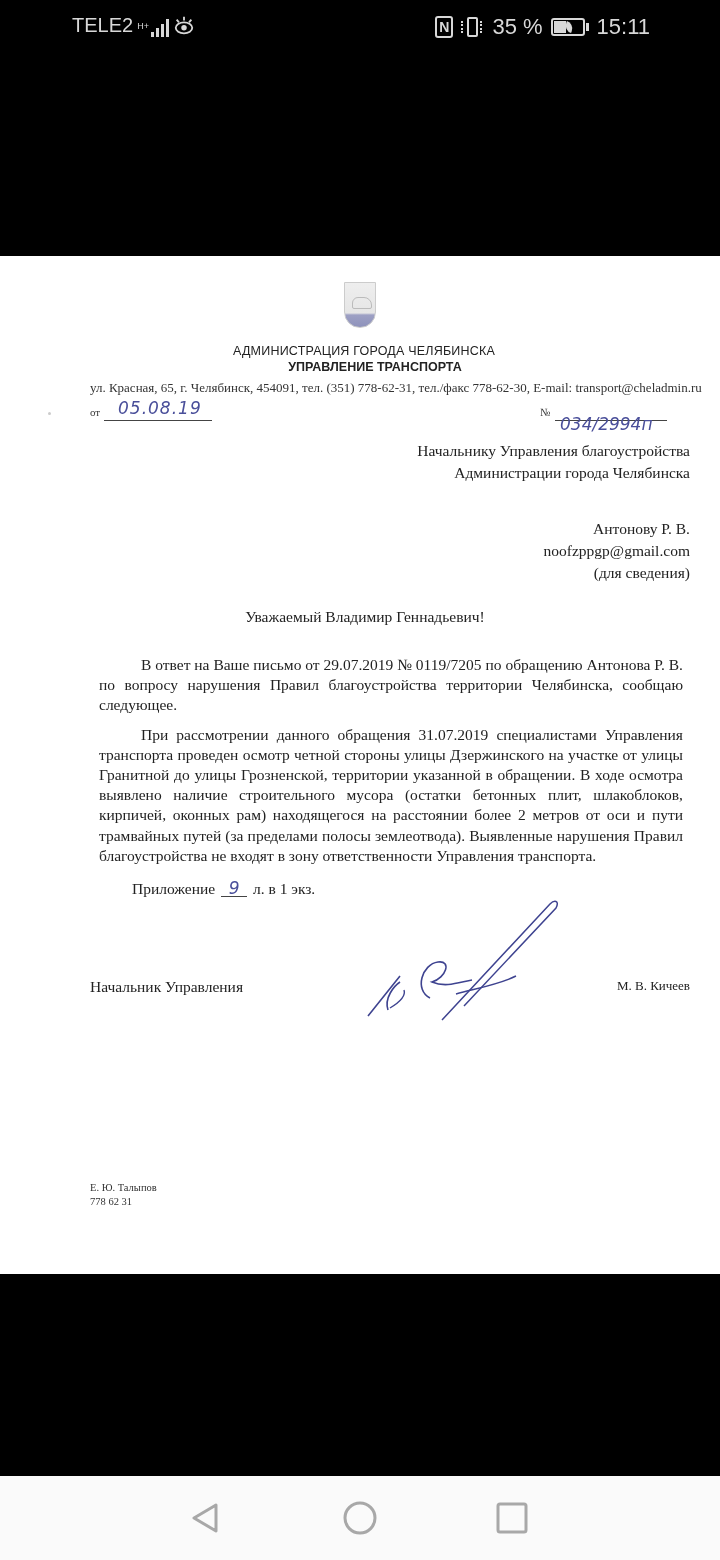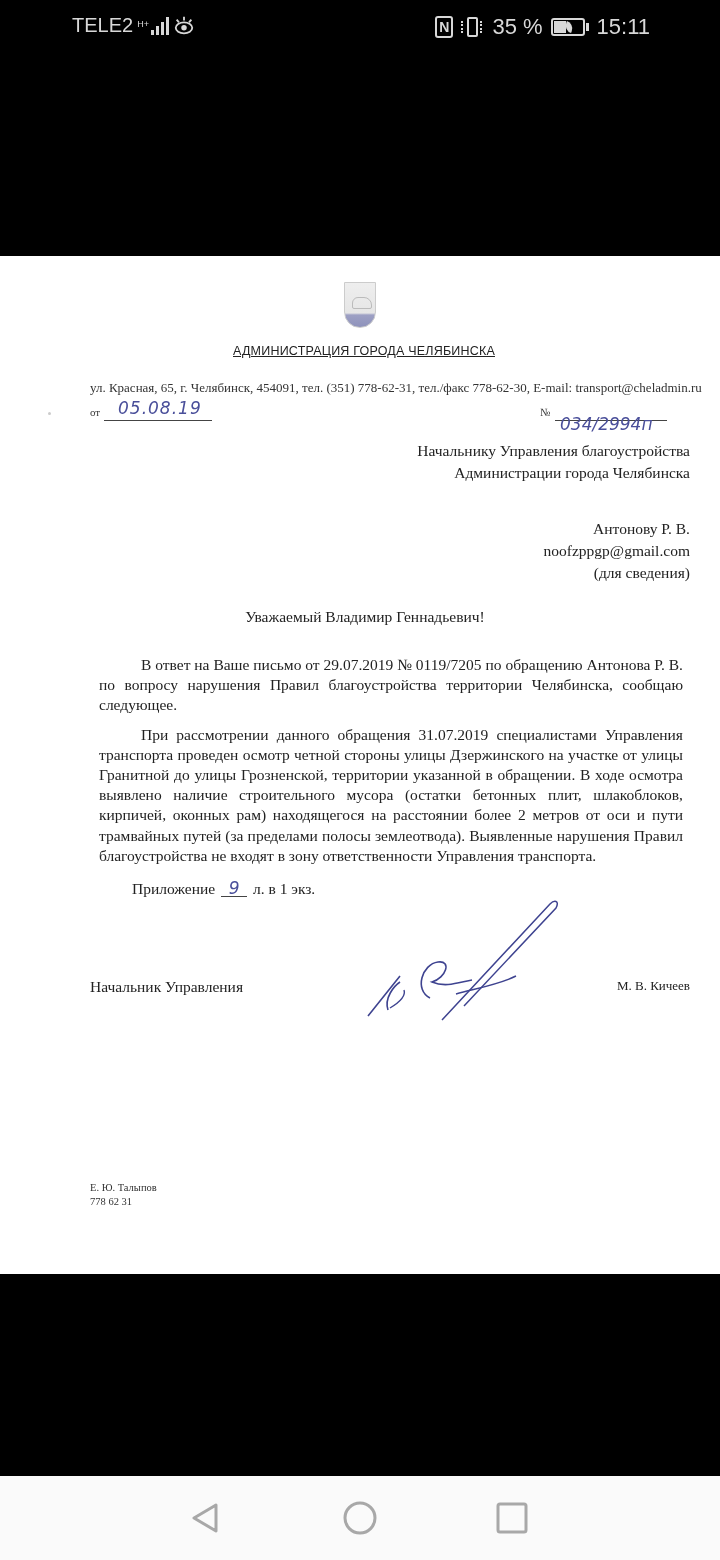--- a/index.html
+++ b/index.html
@@ -5,21 +5,21 @@
   html, body { margin: 0; padding: 0; }
   body {
     width: 720px; height: 1560px; background: #000; position: relative; overflow: hidden;
     font-family: "Liberation Serif", serif;
   }
   
   .statusbar {
     position: absolute; left: 0; top: 0; width: 720px; height: 56px; background: #000;
     color: #d8d8d8; font-family: "Liberation Sans", sans-serif;
   }
-  .sb-left { position: absolute; left: 72px; top: 14px; display: flex; align-items: center; gap: 4px; font-size: 20px; }
+  .sb-left { position: absolute; left: 72px; top: 14px; display: flex; align-items: flex-end; gap: 4px; font-size: 20px; }
   .sb-right { position: absolute; right: 70px; top: 14px; display: flex; align-items: center; gap: 8px; font-size: 22px; }
   .sig { display: inline-flex; align-items: flex-end; gap: 2px; height: 18px; position: relative; }
   .sig i { display: block; width: 3px; background: #d8d8d8; }
   .net-type { font-size: 9px; position: relative; top: -6px; line-height: 9px; }
   .eye { width: 22px; height: 22px; }
   .nfc { width: 18px; height: 22px; border: 2px solid #d8d8d8; border-radius: 3px; box-sizing: border-box; font-size: 14px; font-weight: bold; text-align: center; line-height: 18px; }
   .vib { display: inline-flex; align-items: center; gap: 2px; }
   .vib .body { width: 11px; height: 20px; border: 2px solid #d8d8d8; border-radius: 2px; box-sizing: border-box; }
   .vib .w { width: 2px; height: 12px; border-left: 2px dotted #d8d8d8; }
   .battery { display: inline-flex; align-items: center; }
@@ -32,21 +32,21 @@
   .doc {
     position: absolute; left: 0; top: 256px; width: 720px; height: 1018px; background: #fff; color: #222;
   }
   .doc .abs { position: absolute; }
   .crest {
     left: 344px; top: 26px; width: 32px; height: 46px;
     background: linear-gradient(#eeeeee 0, #e6e6e6 30px, #9da0c4 32px, #8c90ba 46px);
     border-radius: 0 0 16px 16px; border: 1px solid #ccc; box-sizing: border-box;
   }
   .crest-camel { position: absolute; left: 7px; top: 14px; width: 18px; height: 10px; border: 1px solid #bbb; border-radius: 6px 8px 2px 2px; }
-  .org1 { left: 0; width: 720px; top: 88px; text-align: center; font-family: "Liberation Sans", sans-serif; font-size: 12.5px; letter-spacing: 0.2px; color: #222; padding-left: 8px; box-sizing: border-box; text-decoration: underline; }
+  .org1 { left: 0; width: 720px; top: 88px; text-align: center; font-family: "Liberation Sans", sans-serif; font-size: 12.5px; letter-spacing: 0.2px; color: #222; padding-left: 8px; box-sizing: border-box; }
   .org2 { left: 0; width: 720px; top: 104px; text-align: center; font-family: "Liberation Sans", sans-serif; font-size: 12.5px; font-weight: bold; color: #222; padding-left: 30px; box-sizing: border-box; }
   .addr { left: 90px; top: 124px; font-size: 13px; color: #333; white-space: nowrap; }
   .from-label { left: 90px; top: 150px; font-size: 11px; color: #333; }
   .from-line { left: 104px; top: 164px; width: 108px; border-bottom: 1px solid #444; height: 0; }
   .hand { font-family: "DejaVu Sans", sans-serif; font-style: italic; color: #4a4f9a; }
   .from-date { left: 118px; top: 142px; font-size: 17px; letter-spacing: 1px; }
   .no-label { left: 540px; top: 150px; font-size: 11px; color: #333; }
   .no-line { left: 555px; top: 164px; width: 112px; border-bottom: 1px solid #444; height: 0; }
   .no-val { left: 560px; top: 158px; font-size: 17px; }
   .dot { left: 48px; top: 156px; width: 3px; height: 3px; background: #ccc; border-radius: 50%; }
@@ -112,20 +112,21 @@
     </span>
     <span>15:11</span>
   </div>
 </div>
 
 <div class="doc">
   <div class="abs crest">
       <span class="crest-camel"></span>
     </div>
   <div class="abs org1">АДМИНИСТРАЦИЯ ГОРОДА ЧЕЛЯБИНСКА</div>
+  <div class="abs org2">УПРАВЛЕНИЕ ТРАНСПОРТА</div>
   <div class="abs addr">ул. Красная, 65, г. Челябинск, 454091, тел. (351) 778-62-31, тел./факс 778-62-30, E-mail: transport@cheladmin.ru</div>
 
   <div class="abs dot"></div>
   <div class="abs from-label">от</div>
   <div class="abs from-line"></div>
   <div class="abs from-date hand">05.08.19</div>
   <div class="abs no-label">№</div>
   <div class="abs no-line"></div>
   <div class="abs no-val hand">034/2994п</div>
 

